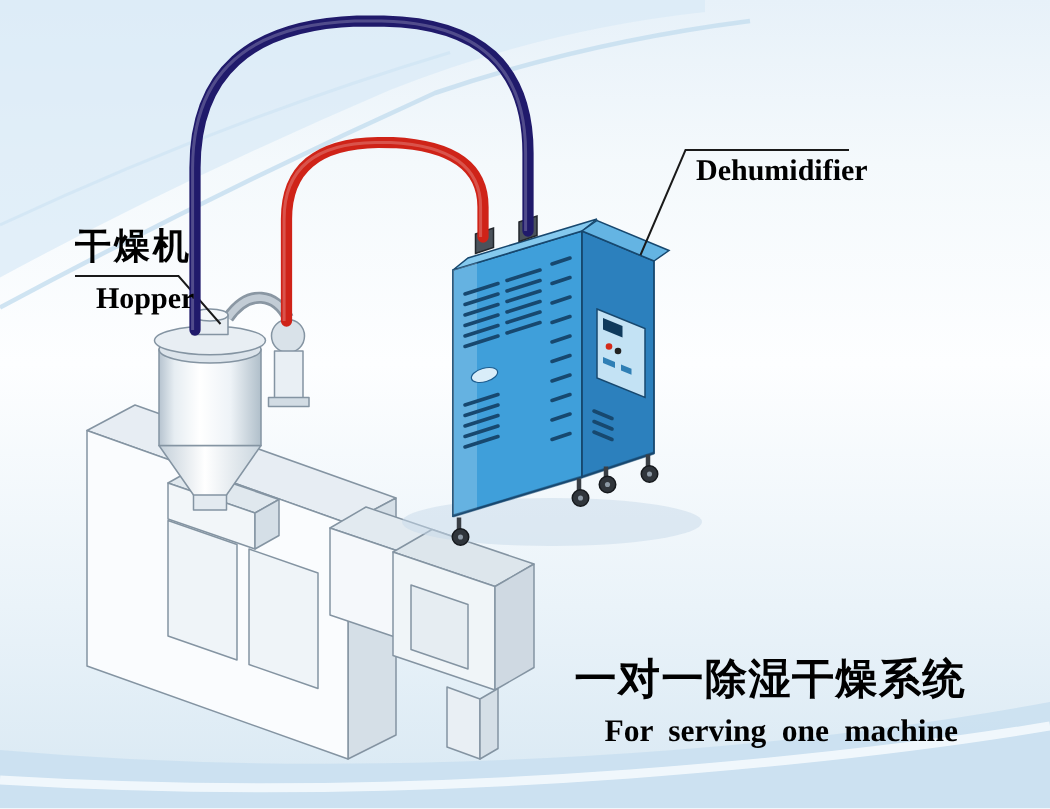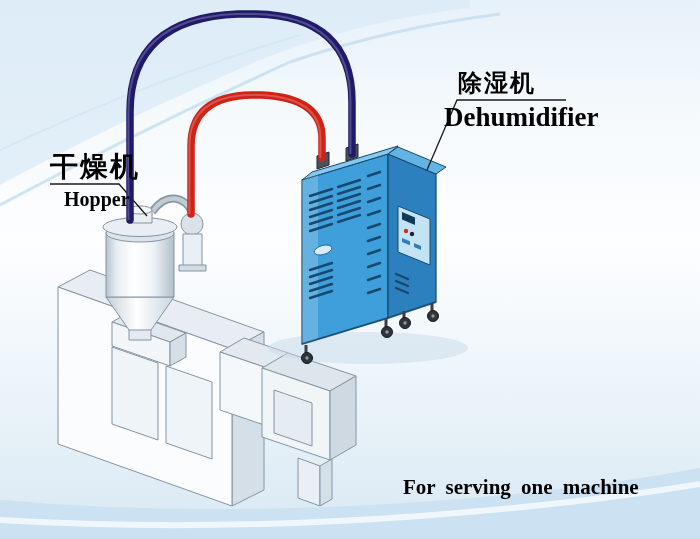--- a/index.html
+++ b/index.html
@@ -173,18 +173,18 @@
   <polyline class="leader" points="50,184 119,184 147,216"></polyline>
 
   <path class="hose hose-navy" d="M130,220 L130,112 Q130,18 238,14 L256,14 Q352,16 352,102 L352,154"></path>
   <path class="hose hose-red" d="M191,214 L191,146 Q191,96 252,95 L262,95 Q322,98 322,138 L322,158"></path>
   <g transform="translate(-1.6,0)" opacity="0.22">
     <path d="M130,220 L130,112 Q130,18 238,14 L256,14 Q352,16 352,102 L352,154" stroke="#ffffff" stroke-width="2" fill="none"></path>
     <path d="M191,214 L191,146 Q191,96 252,95 L262,95 Q322,98 322,138 L322,158" stroke="#ffffff" stroke-width="2" fill="none"></path>
   </g>
 </svg>
 
-  <div class="lbl cn" style="left:50px;top:152px;font-size:28px">干燥机</div>
+  <div class="lbl cn" style="left:50px;top:152px;font-size:24px">干燥机</div>
   <div class="lbl en" style="left:64px;top:188px;font-size:20px">Hopper</div>
-  <div class="lbl cn" style="left:458px;top:70px;font-size:24px">除湿机</div>
-  <div class="lbl en" style="left:444px;top:103px;font-size:27px">Dehumidifier</div>
+  <div class="lbl en" style="left:464px;top:103px;font-size:20px">Dehumidifier</div>
+  <div class="lbl cn" style="left:383px;top:438px;font-size:28px;letter-spacing:1px">一对一除湿干燥系统</div>
   <div class="lbl en" style="left:403px;top:476px;font-size:21px;word-spacing:5px">For serving one machine</div>
 </div>
 
 </body></html>

